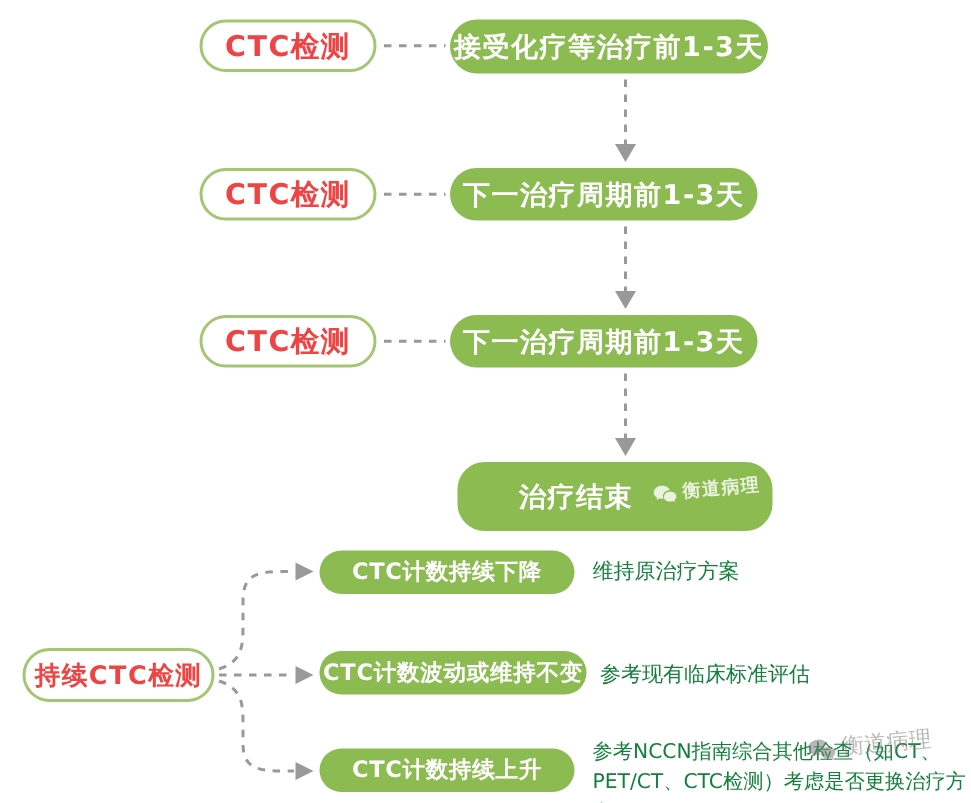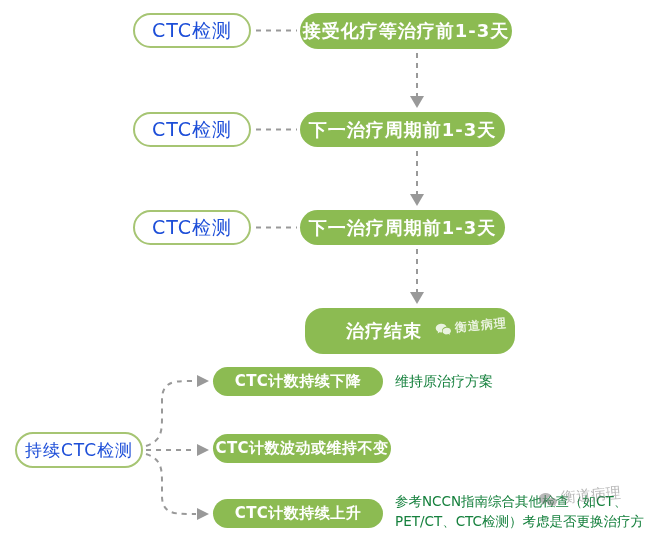--- a/index.html
+++ b/index.html
@@ -7,21 +7,21 @@
     position:relative;width:647px;height:535px;background:#ffffff;overflow:hidden;
     font-family:"DejaVu Sans","Liberation Sans",sans-serif;
   }
   .connectors{position:absolute;left:0;top:0;width:647px;height:535px;pointer-events:none;}
   .pill{
     position:absolute;display:flex;align-items:center;justify-content:center;
     box-sizing:border-box;white-space:nowrap;
   }
   .pill-outline{
     background:#ffffff;border:2px solid #a6c573;border-radius:20px;
-    color:#1d4ed8;font-size:19px;letter-spacing:1px;
+    color:#ef4444;font-size:19px;letter-spacing:1px;font-weight:bold;
   }
   .pill-green{
     background:#8cbb52;border-radius:18px;color:#ffffff;font-weight:bold;
   }
   .pill-green.main{font-size:18px;letter-spacing:1px;}
   .pill-green.small{font-size:15px;border-radius:15px;letter-spacing:0.5px;}
   .side-text{
     position:absolute;color:#15803d;font-size:14px;line-height:1.5;
   }
   .watermark{
@@ -100,20 +100,21 @@
   </div>
 
   <div class="pill pill-green small" style="left:213px;top:367px;width:170px;height:29px;">
     <span>CTC计数持续下降</span>
   </div>
   <div class="side-text" style="left:395px;top:371px;">维持原治疗方案</div>
 
   <div class="pill pill-green small" style="left:213px;top:434px;width:178px;height:29px;justify-content:center;">
     <span>CTC计数波动或维持不变</span>
   </div>
+  <div class="side-text" style="left:400px;top:440px;">参考现有临床标准评估</div>
 
   <div class="pill pill-green small" style="left:213px;top:499px;width:170px;height:29px;">
     <span>CTC计数持续上升</span>
   </div>
   <div class="side-text" style="left:395px;top:491px;width:252px;font-size:13.5px;">参考NCCN指南综合其他检查（如CT、PET/CT、CTC检测）考虑是否更换治疗方案</div>
 
   <div class="watermark on-white" style="left:538px;top:487px;">
     <svg class="wm-icon" width="19" height="16" viewBox="0 0 22 18" fill="currentColor" xmlns="http://www.w3.org/2000/svg">
       <path d="M8.5 1C4.4 1 1 3.7 1 7c0 1.9 1.1 3.5 2.8 4.6L3 14l2.6-1.5c.9.3 1.9.4 2.9.4.3 0 .7 0 1-.1-.2-.5-.3-1.1-.3-1.7 0-3 2.7-5.4 6-5.4h.7C15.3 2.9 12.2 1 8.5 1z"></path>
       <path d="M15.5 7.2c-3 0-5.5 2-5.5 4.5s2.5 4.5 5.5 4.5c.8 0 1.5-.1 2.2-.4L20 17l-.6-1.9c1.3-.8 2.1-2.1 2.1-3.5 0-2.5-2.5-4.4-6-4.4z"></path>

